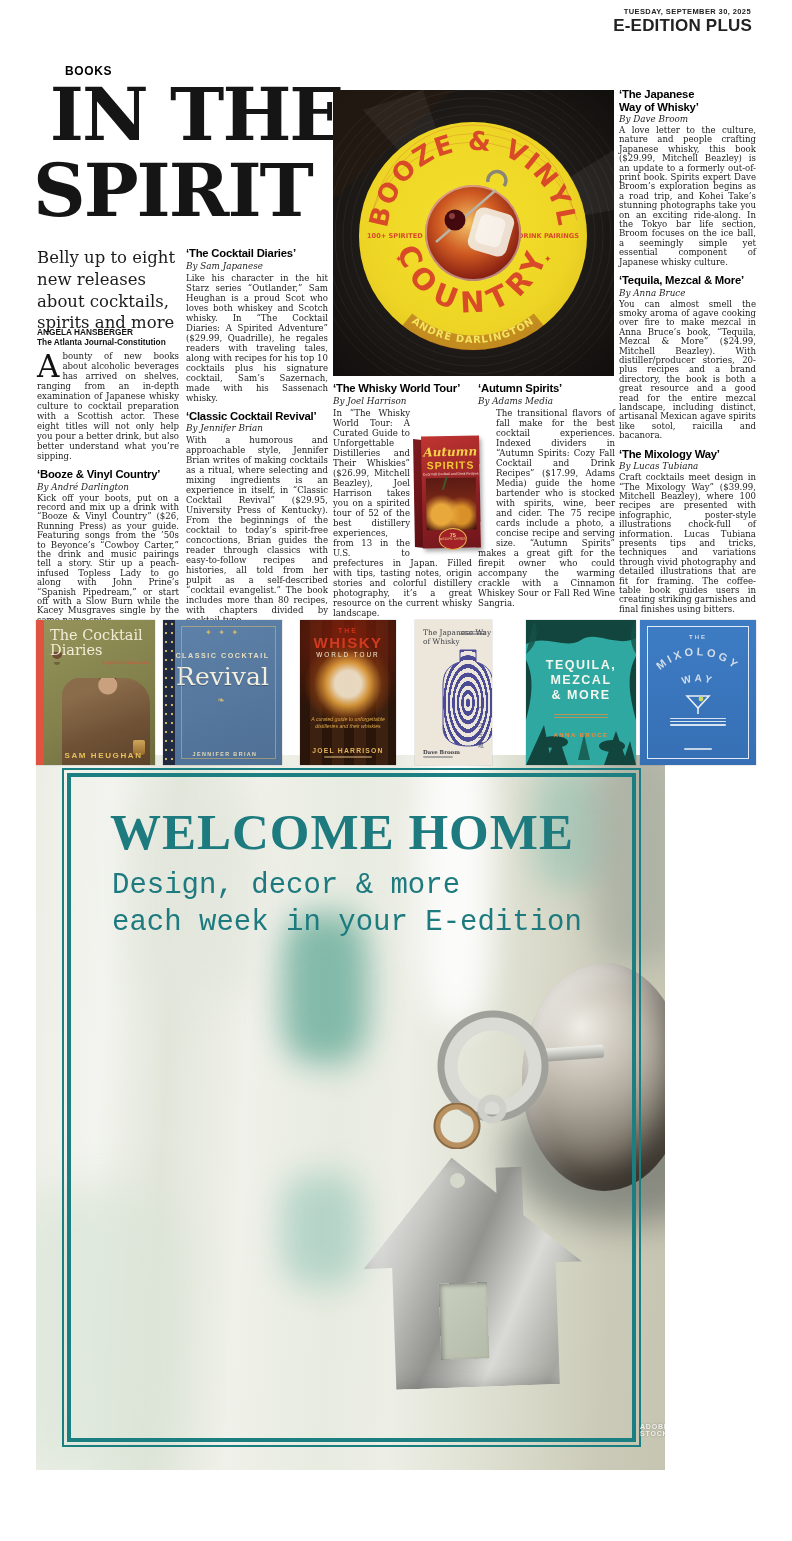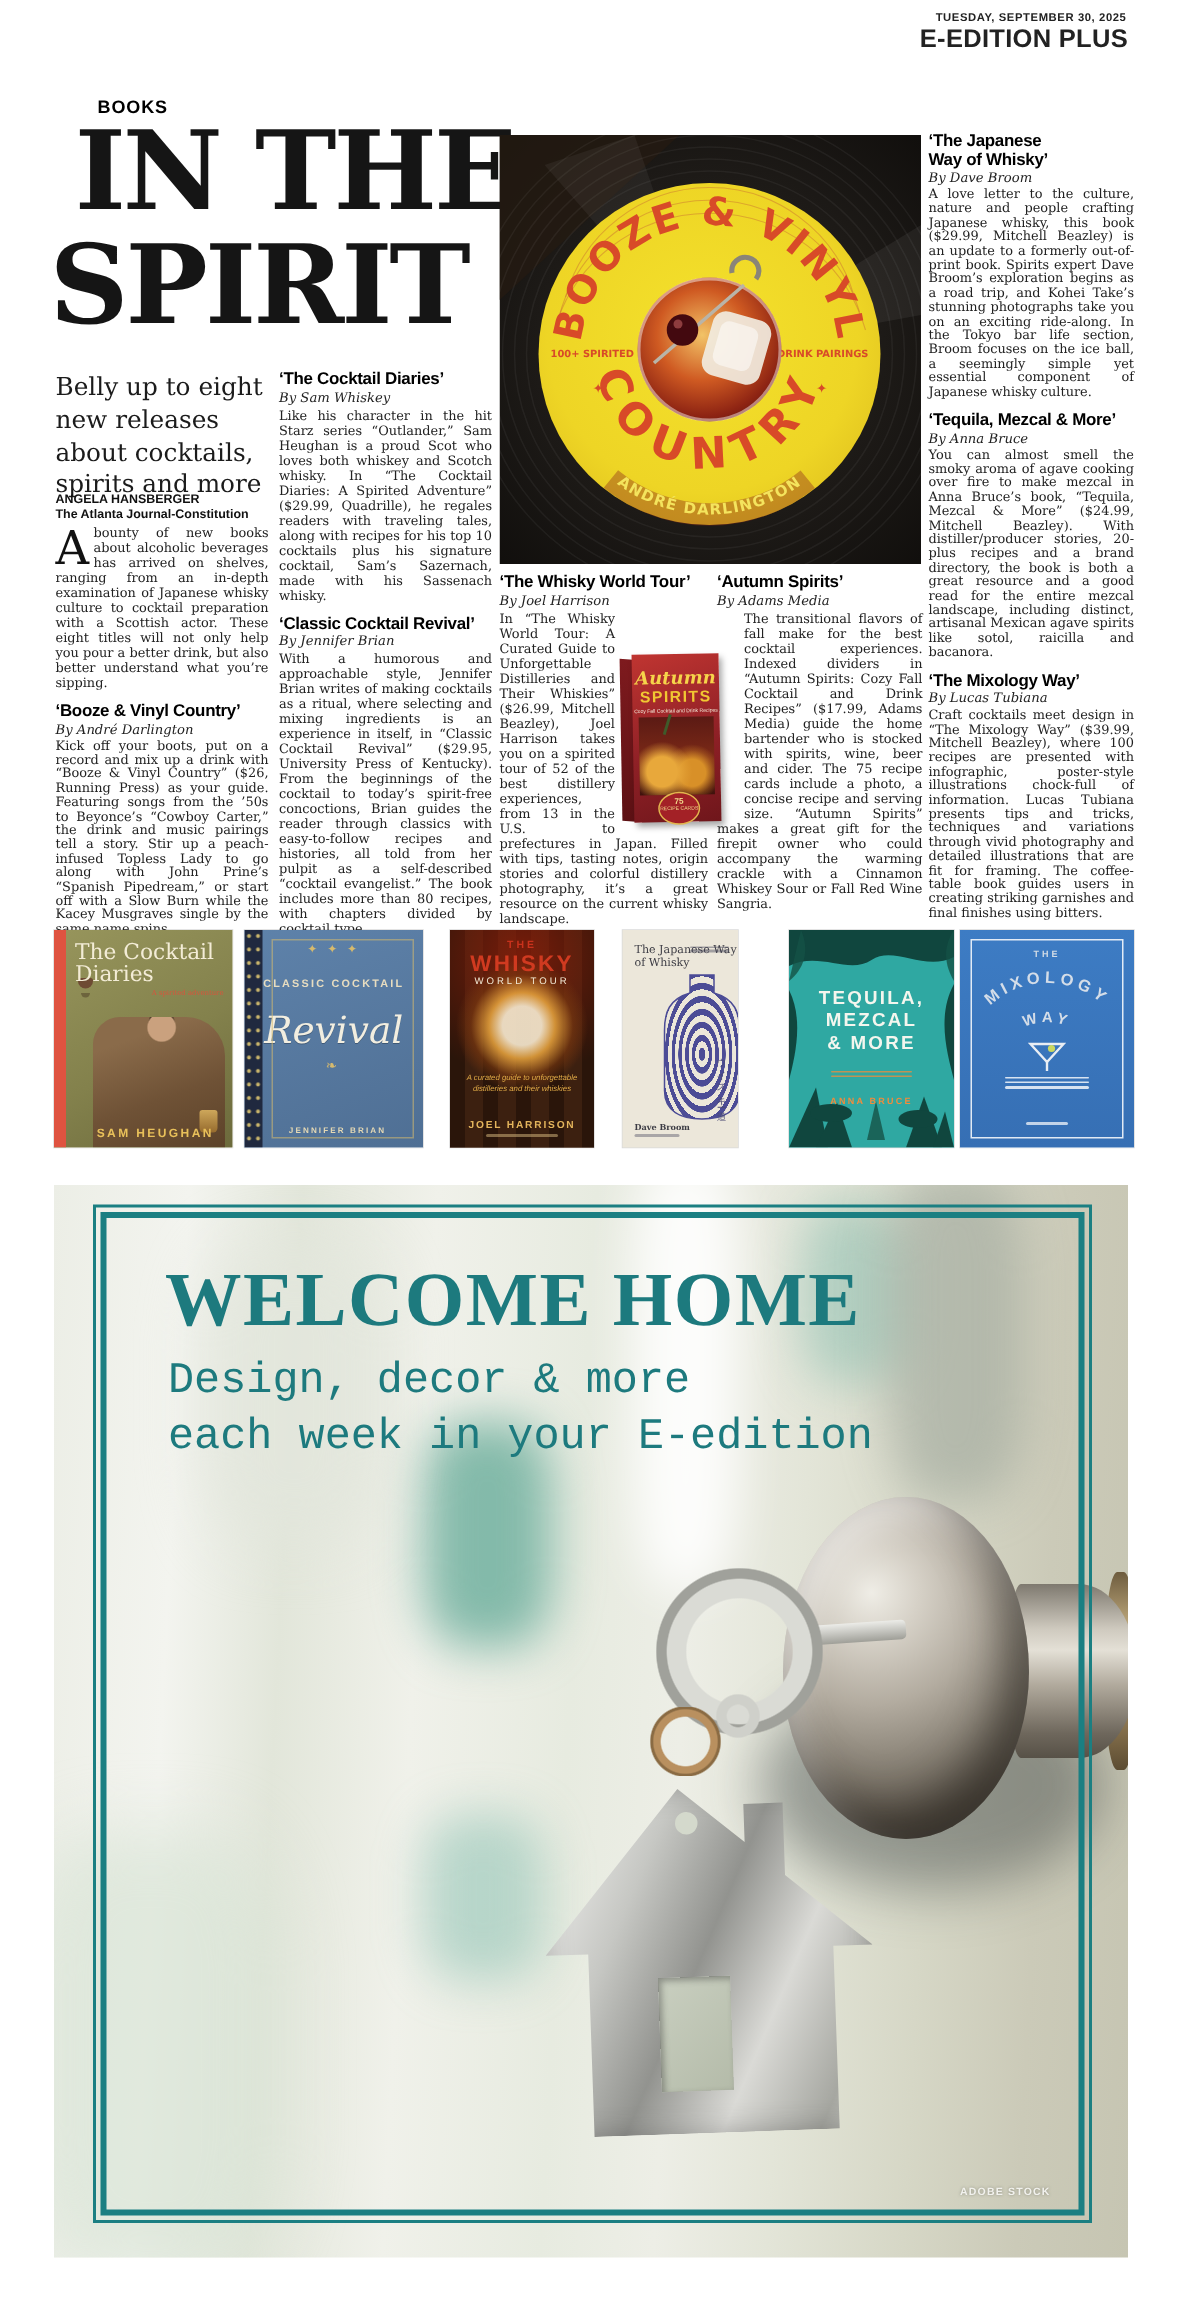--- a/index.html
+++ b/index.html
@@ -55,21 +55,21 @@
   #c1 .t1{position:absolute;left:14px;top:8px;width:100px;color:#f3ecd6;font-size:14.5px;line-height:15px;text-align:left;}
   #c1 .sub{position:absolute;right:6px;top:40px;color:#d8543c;font-size:4.6px;}
   #c1 .auth{position:absolute;left:8px;bottom:5px;width:100%;text-align:center;color:#e8c05a;font-size:8px;letter-spacing:1.6px;font-weight:700;}
   
   #c2{left:163px;width:119px;background:linear-gradient(160deg,#5e82aa,#4f6f94);}
   #c2 .spine{position:absolute;left:0;top:0;width:12px;height:100%;background:#20293f;
      background-image:radial-gradient(circle at 3px 4px,#c9b56b 1px,transparent 1.6px);background-size:6px 9px;}
   #c2 .frame{position:absolute;left:18px;top:6px;right:6px;bottom:6px;border:1px solid rgba(214,186,110,.55);}
   #c2 .orn{color:#d6ba6e;text-align:center;font-size:8px;letter-spacing:2px;margin-top:8px;}
   #c2 .eyebrow{color:#e8ddc0;text-align:center;font-size:7.2px;letter-spacing:1.5px;margin-top:14px;font-weight:700;}
-  #c2 .title{color:#f2eee0;text-align:center;font-size:25px;font-style:italic;font-family:"DejaVu Serif",serif;margin-top:12px;text-shadow:0 1px 0 rgba(0,0,0,.25);}
+  #c2 .title{color:#f2eee0;text-align:center;font-size:25px;font-family:"DejaVu Serif",serif;margin-top:2px;text-shadow:0 1px 0 rgba(0,0,0,.25);}
   #c2 .flour{color:#d6ba6e;text-align:center;font-size:9px;margin-top:4px;letter-spacing:3px;}
   #c2 .auth{position:absolute;left:12px;bottom:8px;width:100px;text-align:center;color:#e5d9b4;font-size:5.4px;letter-spacing:1.4px;font-weight:700;}
   
   #c3{left:300px;width:96px;background:
       radial-gradient(circle at 50% 44%,rgba(248,236,210,.9) 0 13px,rgba(233,166,62,.85) 22px,rgba(122,58,16,.6) 34px,transparent 44px),
       radial-gradient(circle at 50% 12%,rgba(140,30,10,.8),transparent 60%),
       repeating-linear-gradient(90deg,#2a150a 0 10px,#3c2010 10px 22px),
       linear-gradient(#1d0d06,#40220f);}
   #c3 .eyebrow{color:#c8321c;text-align:center;font-size:7px;font-weight:700;letter-spacing:2px;margin-top:7px;}
   #c3 .title{color:#d03a20;text-align:center;font-size:15px;font-weight:700;letter-spacing:1.5px;}
@@ -95,21 +95,21 @@
   #c5 .auth{position:absolute;left:0;top:112px;width:100%;text-align:center;color:#f08c3c;font-size:6px;font-weight:700;letter-spacing:1.5px;}
   
   #c6{left:640px;width:116px;background:linear-gradient(#3d7cc4,#366fb4);}
   #c6 .frame{position:absolute;left:7px;top:6px;right:7px;bottom:6px;border:1.5px solid rgba(255,255,255,.85);}
   #c6 .eyebrow{color:#d3dce6;text-align:center;font-size:6px;letter-spacing:2px;margin-top:14px;font-weight:700;}
   #c6 .small{position:absolute;left:30px;top:96px;width:56px;}
   #c6 .small .bar{background:rgba(255,255,255,.8);height:1.7px;}
   #c6 .abar{position:absolute;left:44px;bottom:14px;width:28px;}
   #c6 .abar .bar{background:rgba(255,255,255,.7);height:1.5px;}
   
-  #ad{left:36px;top:790px;width:716px;height:715px;background:
+  #ad{left:36px;top:755px;width:629px;height:715px;background:
       linear-gradient(93deg,#eceee6 0%,#f3f4ef 12%,#e2e6da 22%,#f0f1ea 34%,#e7ebe0 48%,#edeee6 58%,#e3e5d8 68%,#d6d7c6 80%,#cbcab8 90%,#c6c5b2 100%);overflow:hidden;}
   .blob{position:absolute;filter:blur(16px);border-radius:30%;}
   #ad .b1{left:246px;top:158px;width:86px;height:150px;background:rgba(96,168,150,.75);}
   #ad .b2{left:498px;top:12px;width:70px;height:120px;background:rgba(140,192,176,.55);}
   #ad .b3{left:-20px;top:430px;width:170px;height:300px;background:rgba(216,228,214,.7);filter:blur(22px);}
   #ad .b4{left:386px;top:-20px;width:70px;height:290px;background:rgba(255,255,255,.85);}
   #ad .b5{left:556px;top:-10px;width:90px;height:220px;background:rgba(148,158,148,.5);}
   #ad .b6{left:246px;top:420px;width:80px;height:110px;background:rgba(120,185,168,.45);}
   #ad .b7{left:100px;top:40px;width:120px;height:200px;background:rgba(226,230,220,.8);filter:blur(20px);}
   .knob-shadow{left:470px;top:330px;width:230px;height:140px;background:rgba(40,48,50,.4);filter:blur(18px);border-radius:50%;}
@@ -159,21 +159,21 @@
 
   <div class="abs col" style="left:37px;top:351px;width:142px;height:268px;">
     <p><span class="dropcap">A</span><span>bounty of new books about alcoholic beverages has arrived on shelves, ranging from an in-depth examination of Japanese whisky culture to cocktail preparation with a Scottish actor. These eight titles will not only help you pour a better drink, but also better understand what you’re sipping.</span></p>
     <h3 class="entry-h">‘Booze &amp; Vinyl Country’</h3>
     <div class="entry-by">By André Darlington</div>
     <p class="tight">Kick off your boots, put on a record and mix up a drink with “Booze &amp; Vinyl Country” ($26, Running Press) as your guide. Featuring songs from the ’50s to Beyonce’s “Cowboy Carter,” the drink and music pairings tell a story. Stir up a peach-infused Topless Lady to go along with John Prine’s “Spanish Pipedream,” or start off with a Slow Burn while the Kacey Musgraves single by the same name spins.</p>
   </div>
 
   <div class="abs col" style="left:186px;top:247px;width:142px;height:372px;">
     <h3 class="entry-h" style="margin-top:0;">‘The Cocktail Diaries’</h3>
-    <div class="entry-by">By Sam Whiskey</div>
+    <div class="entry-by">By Sam Japanese</div>
     <p>Like his character in the hit Starz series “Outlander,” Sam Heughan is a proud Scot who loves both whiskey and Scotch whisky. In “The Cocktail Diaries: A Spirited Adventure” ($29.99, Quadrille), he regales readers with traveling tales, along with recipes for his top 10 cocktails plus his signature cocktail, Sam’s Sazernach, made with his Sassenach whisky.</p>
     <h3 class="entry-h">‘Classic Cocktail Revival’</h3>
     <div class="entry-by">By Jennifer Brian</div>
     <p>With a humorous and approachable style, Jennifer Brian writes of making cocktails as a ritual, where selecting and mixing ingredients is an experience in itself, in “Classic Cocktail Revival” ($29.95, University Press of Kentucky). From the beginnings of the cocktail to today’s spirit-free concoctions, Brian guides the reader through classics with easy-to-follow recipes and histories, all told from her pulpit as a self-described “cocktail evangelist.” The book includes more than 80 recipes, with chapters divided by cocktail type.</p>
   </div>
 
   <div class="abs rec-wrap">
     <svg width="281" height="286" viewBox="0 0 281 286">
       <defs>
         <radialGradient id="vinylG" cx="50%" cy="50%" r="75%">

